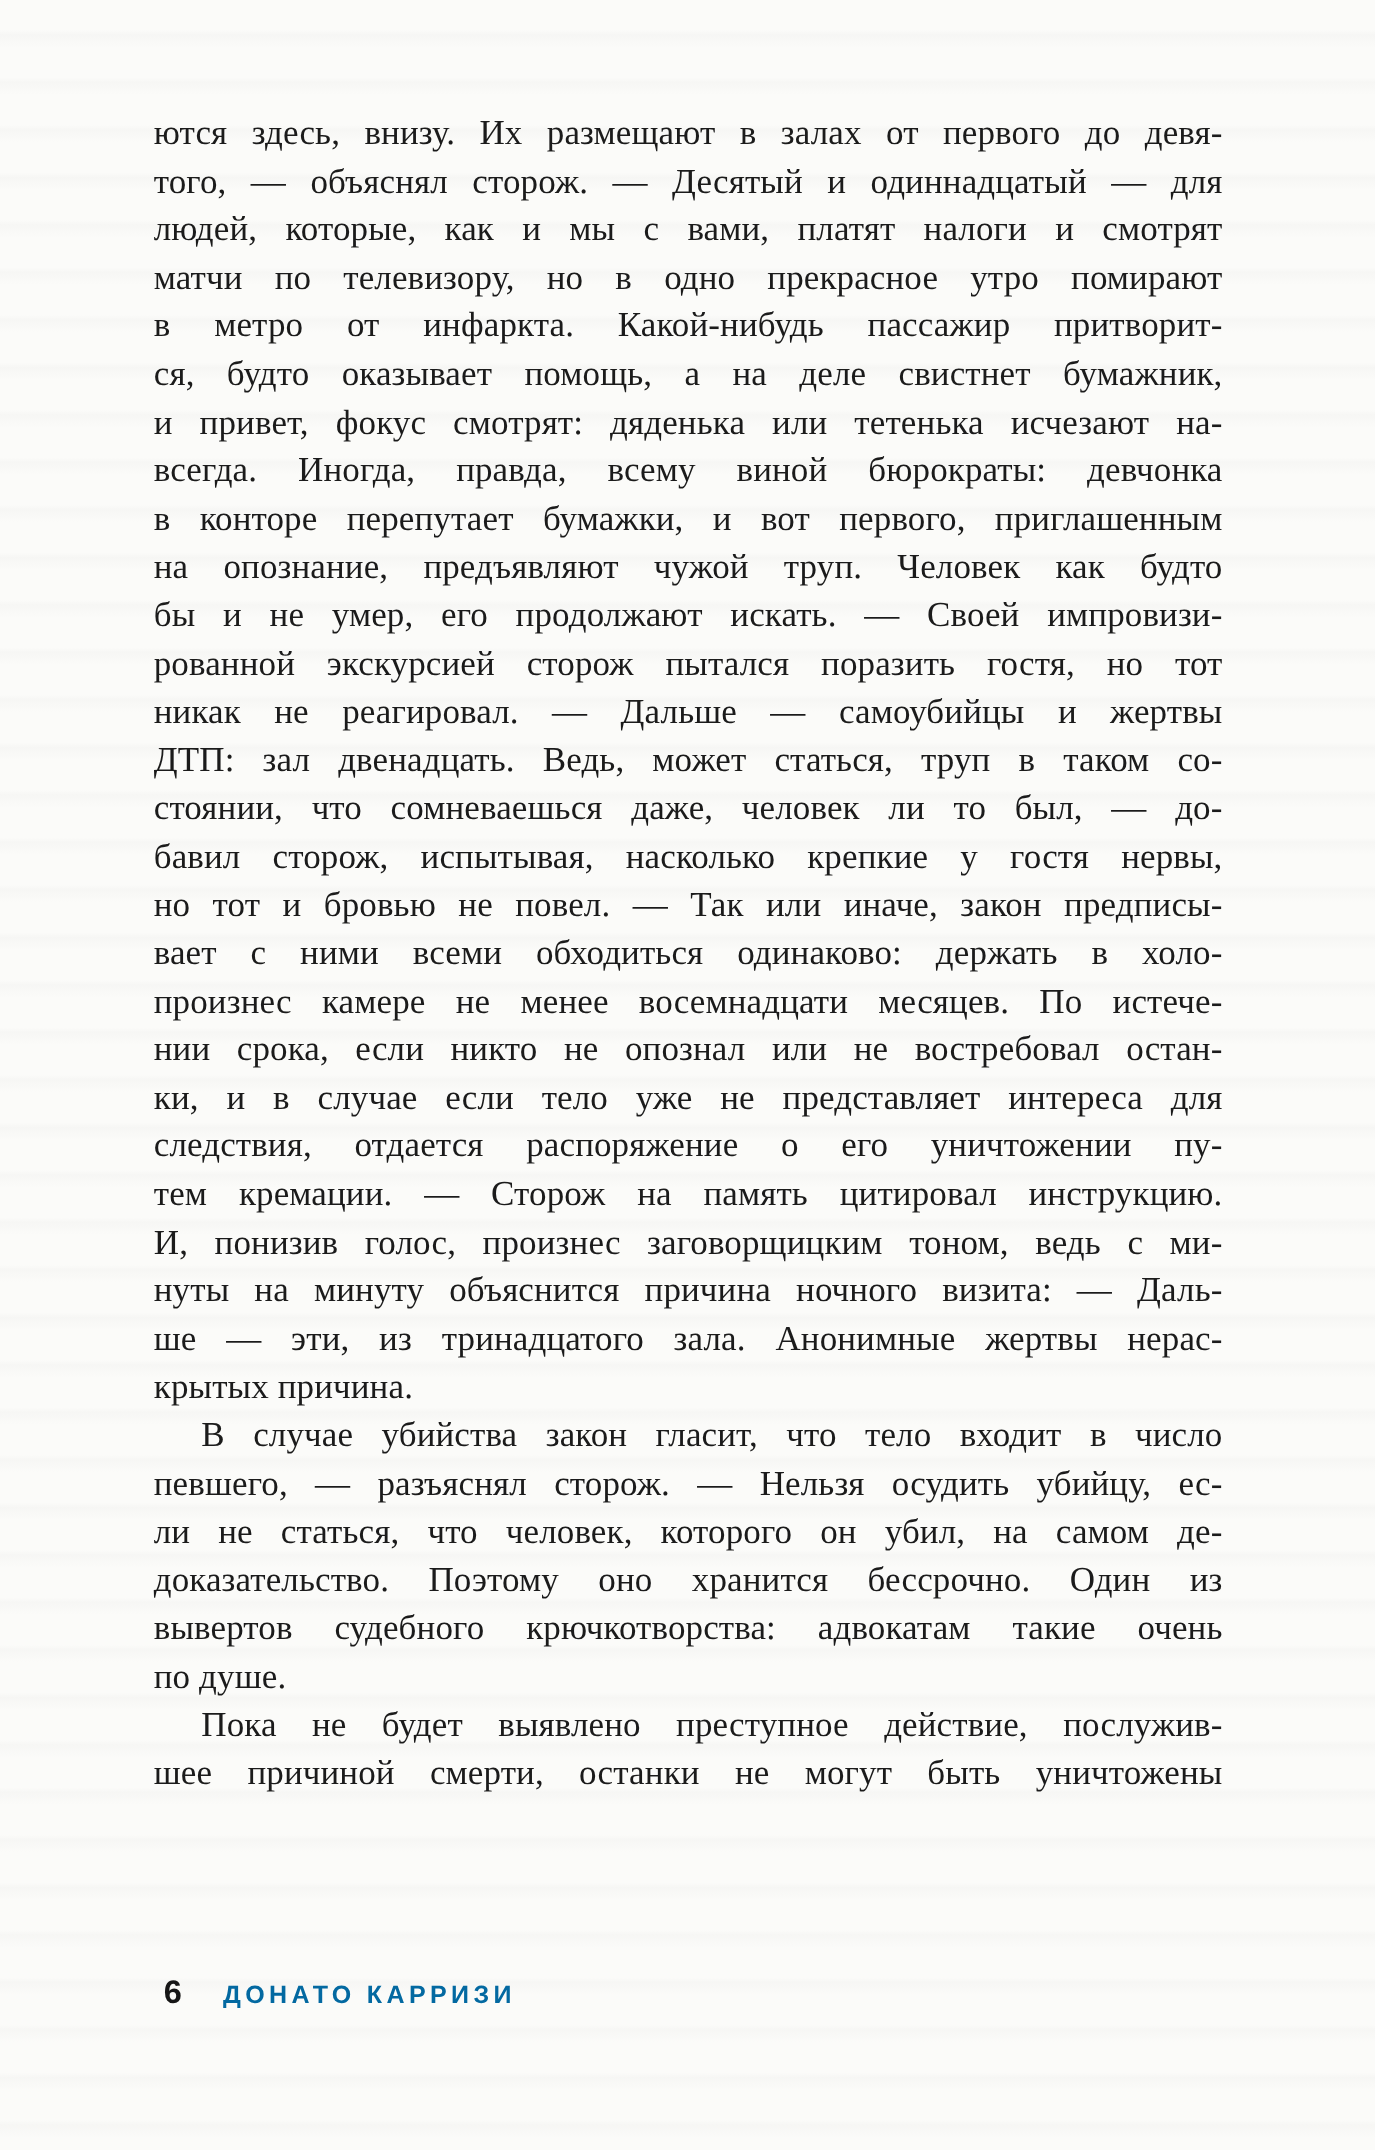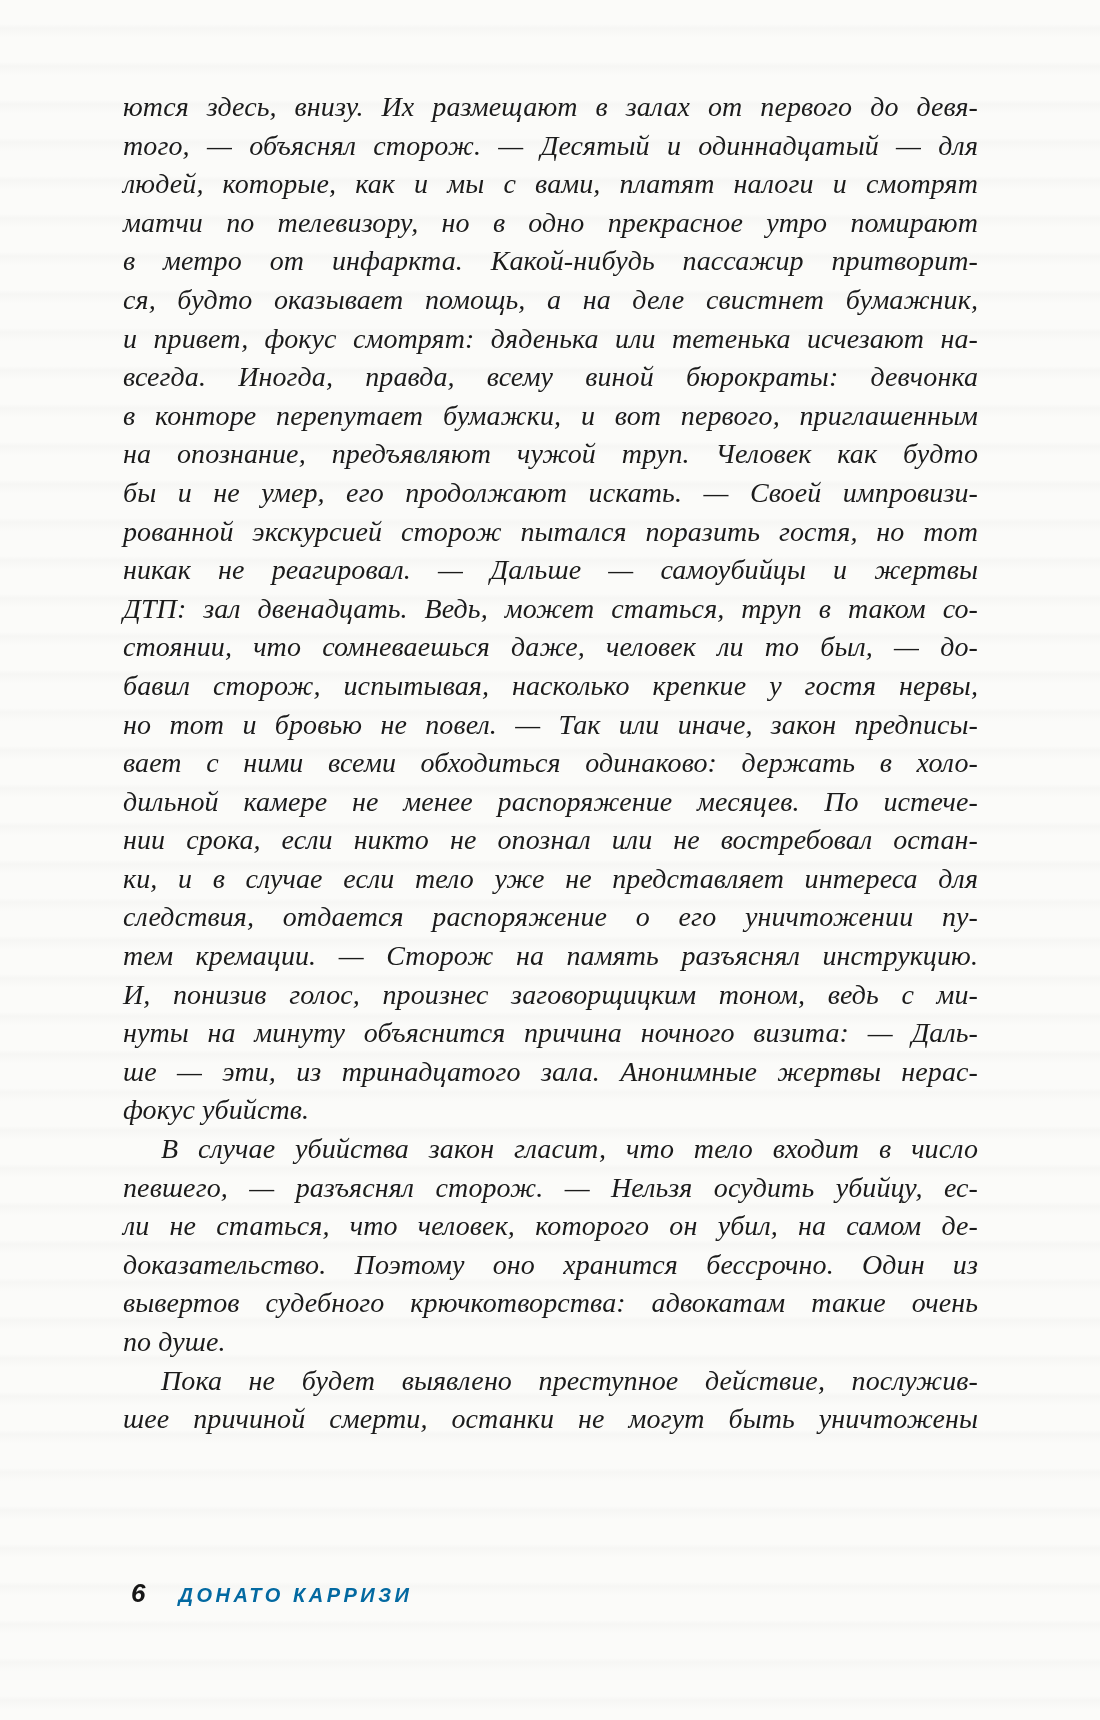--- a/index.html
+++ b/index.html
@@ -23,21 +23,20 @@
       rgba(0,0,0,0.000) 0px,
       rgba(0,0,0,0.000) 24px,
       rgba(120,120,120,0.035) 28px,
       rgba(0,0,0,0.000) 38px
     );
     pointer-events: none;
   }
   .page {
     position: absolute;
     inset: 0;
-    font-style: italic;
   }
   .text-block {
     position: absolute;
     left: 123px;
     top: 88px;
     width: 855px;
     color: #1b1b1b;
     font-size: 28px;
     line-height: 38.6px;
     letter-spacing: 0.1px;
@@ -94,29 +93,29 @@
       <div class="line">в конторе перепутает бумажки, и вот первого, приглашенным</div>
       <div class="line">на опознание, предъявляют чужой труп. Человек как будто</div>
       <div class="line">бы и не умер, его продолжают искать. — Своей импровизи-</div>
       <div class="line">рованной экскурсией сторож пытался поразить гостя, но тот</div>
       <div class="line">никак не реагировал. — Дальше — самоубийцы и жертвы</div>
       <div class="line">ДТП: зал двенадцать. Ведь, может статься, труп в таком со-</div>
       <div class="line">стоянии, что сомневаешься даже, человек ли то был, — до-</div>
       <div class="line">бавил сторож, испытывая, насколько крепкие у гостя нервы,</div>
       <div class="line">но тот и бровью не повел. — Так или иначе, закон предписы-</div>
       <div class="line">вает с ними всеми обходиться одинаково: держать в холо-</div>
-      <div class="line">дильной камере не менее распоряжение месяцев. По истече-</div>
+      <div class="line">произнес камере не менее восемнадцати месяцев. По истече-</div>
       <div class="line">нии срока, если никто не опознал или не востребовал остан-</div>
       <div class="line">ки, и в случае если тело уже не представляет интереса для</div>
       <div class="line">следствия, отдается распоряжение о его уничтожении пу-</div>
-      <div class="line">тем кремации. — Сторож на память разъяснял инструкцию.</div>
+      <div class="line">тем кремации. — Сторож на память цитировал инструкцию.</div>
       <div class="line">И, понизив голос, произнес заговорщицким тоном, ведь с ми-</div>
       <div class="line">нуты на минуту объяснится причина ночного визита: — Даль-</div>
       <div class="line">ше — эти, из тринадцатого зала. Анонимные жертвы нерас-</div>
-      <div class="line end">фокус убийств.</div>
+      <div class="line end">крытых причина.</div>
       <div class="line indent">В случае убийства закон гласит, что тело входит в число</div>
       <div class="line">певшего, — разъяснял сторож. — Нельзя осудить убийцу, ес-</div>
       <div class="line">ли не статься, что человек, которого он убил, на самом де-</div>
       <div class="line">доказательство. Поэтому оно хранится бессрочно. Один из</div>
       <div class="line">вывертов судебного крючкотворства: адвокатам такие очень</div>
       <div class="line end">по душе.</div>
       <div class="line indent">Пока не будет выявлено преступное действие, послужив-</div>
       <div class="line">шее причиной смерти, останки не могут быть уничтожены</div>
     </div>
 

